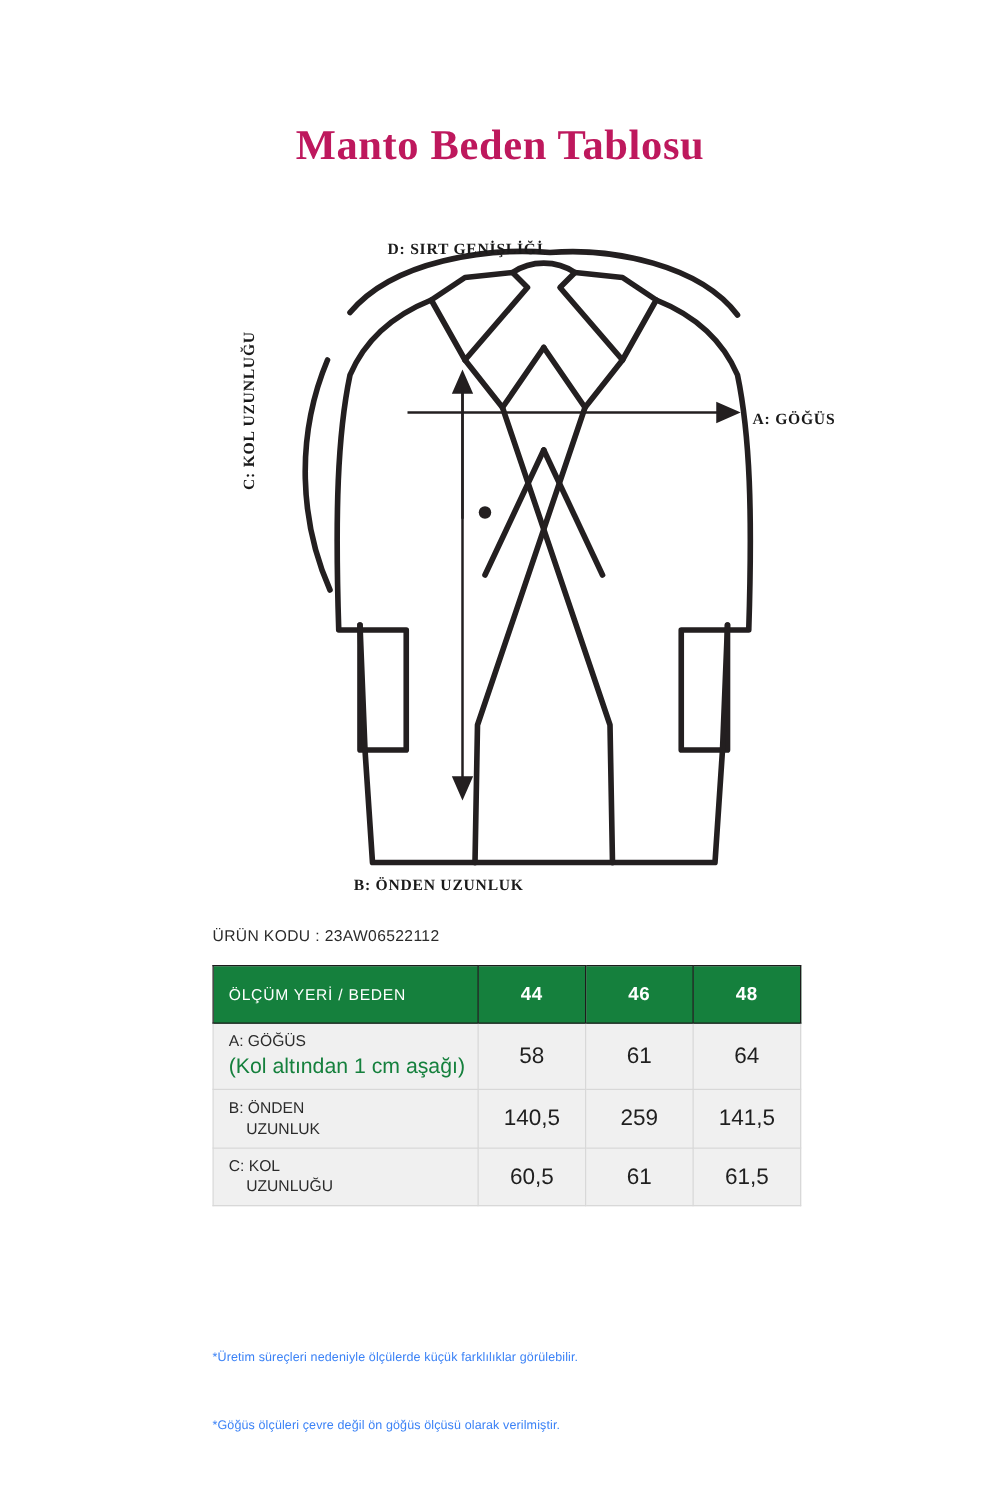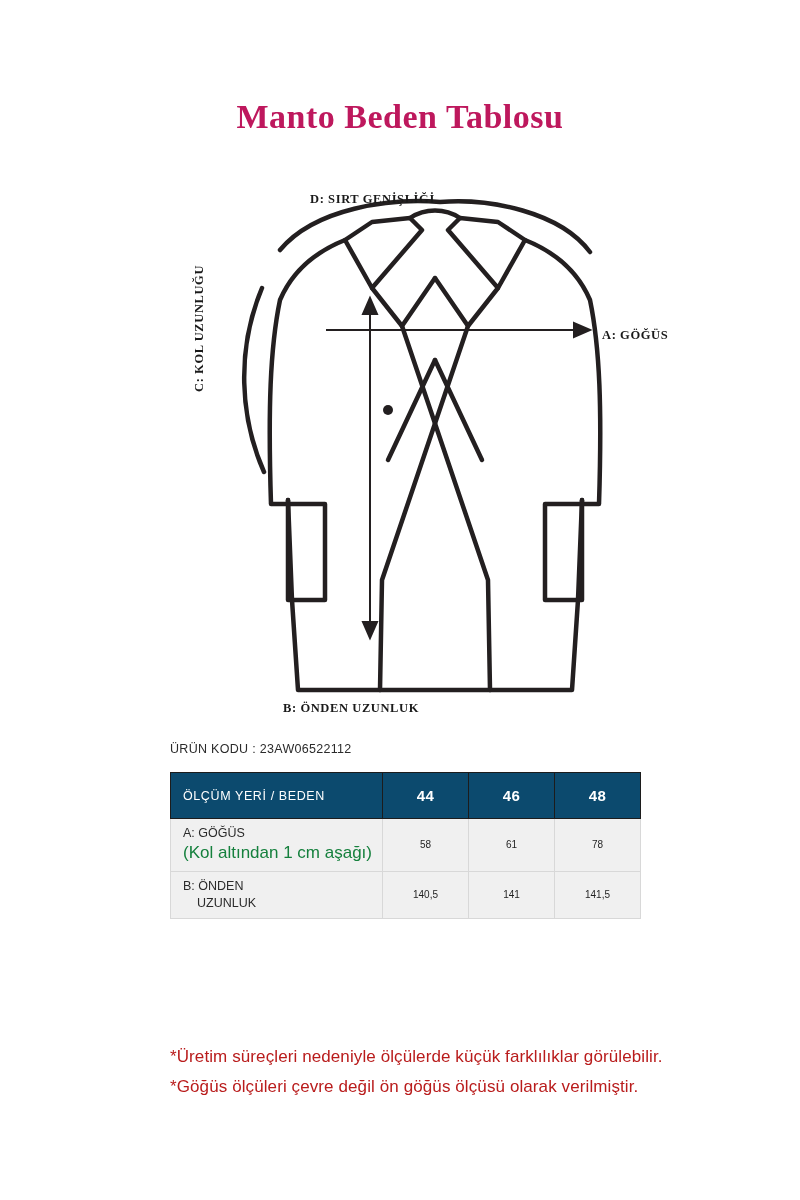--- a/index.html
+++ b/index.html
@@ -77,21 +77,21 @@
   .size-table col.c-label { width: 212px; }
   .size-table col.c-size  { width: 86px; }
 
   .size-table th, .size-table td {
     border: 1px solid #d8d8d8;
     padding: 0;
     height: 46px;
     vertical-align: middle;
   }
   .size-table thead th {
-    background: #0c4a6e;
+    background: #15803d;
     color: #ffffff;
     border-color: #1c1c1c;
     margin-left: 43px;
   }
   .size-table thead th.head-label {
     text-align: left;
     padding-left: 12px;
     font-size: 12.5px;
     font-weight: normal;
     letter-spacing: 0.6px;
@@ -116,36 +116,37 @@
     font-size: 17px;
     color: #15803d;
   }
   .size-table tbody td.row-label .indent {
     display: block;
     padding-left: 14px;
   }
   .size-table tbody td.val {
     background: #f0f0f0;
     text-align: center;
-    font-size: 10px;
+    font-size: 18px;
     color: #1f1f1f;
   }
 
   
   .notes {
     position: absolute;
     top: 1042px;
     left: 170px;
     width: 520px;
   }
   .notes div {
-    font-size: 17px;
+    font-size: 10px;
     line-height: 1.75;
-    color: #b91c1c;
+    color: #3b82f6;
     letter-spacing: 0.1px;
+    margin-top: 36px;
   }
 </style>
 </head>
 <body>
 
 <div class="page-title">Manto Beden Tablosu</div>
 
 <div class="diagram">
 
   <svg width="560" height="540" viewBox="0 0 560 540">
@@ -229,30 +230,39 @@
     </tr>
   </thead>
   <tbody>
     <tr>
       <td class="row-label">
         <span>A: GÖĞÜS</span>
         <span class="sub">(Kol altından 1 cm aşağı)</span>
       </td>
       <td class="val">58</td>
       <td class="val">61</td>
-      <td class="val">78</td>
+      <td class="val">64</td>
     </tr>
     <tr>
       <td class="row-label">
         <span>B: ÖNDEN</span>
         <span class="indent">UZUNLUK</span>
       </td>
       <td class="val">140,5</td>
-      <td class="val">141</td>
+      <td class="val">259</td>
       <td class="val">141,5</td>
+    </tr>
+    <tr>
+      <td class="row-label">
+        <span>C: KOL</span>
+        <span class="indent">UZUNLUĞU</span>
+      </td>
+      <td class="val">60,5</td>
+      <td class="val">61</td>
+      <td class="val">61,5</td>
     </tr>
   </tbody>
 </table>
 
 <div class="notes">
   <div>*Üretim süreçleri nedeniyle ölçülerde küçük farklılıklar görülebilir.</div>
   <div>*Göğüs ölçüleri çevre değil ön göğüs ölçüsü olarak verilmiştir.</div>
 </div>
 
 </body></html>

